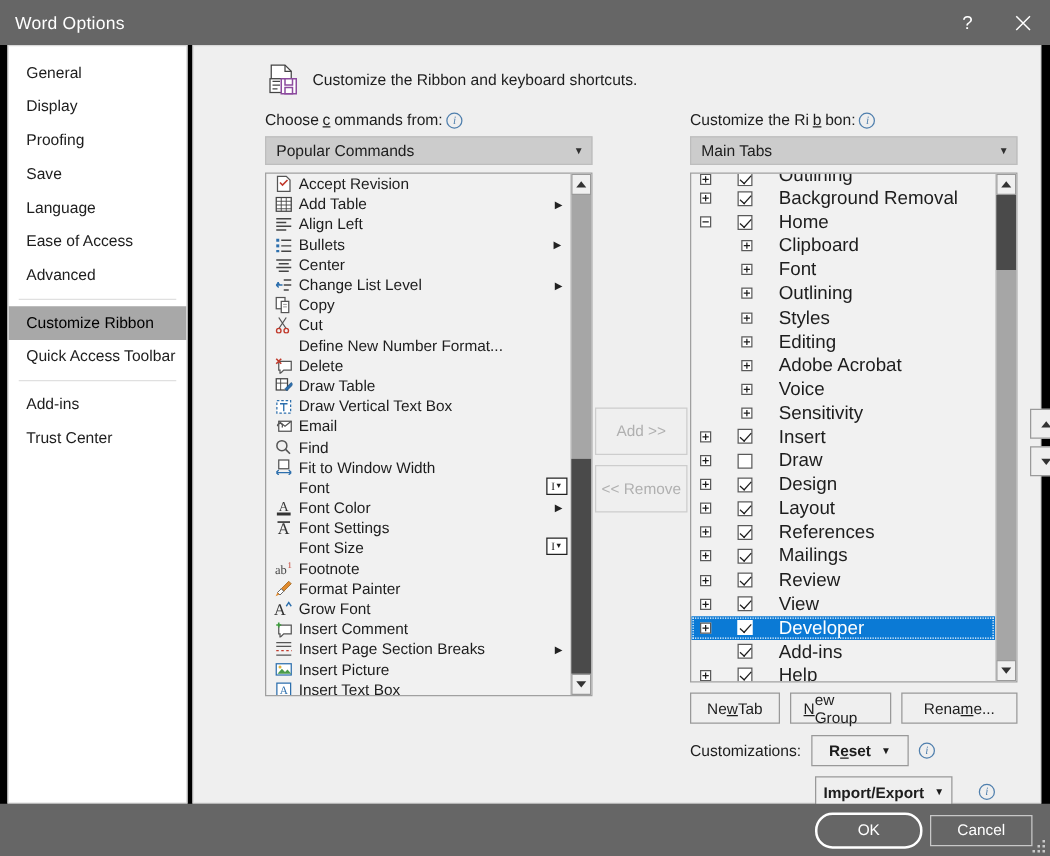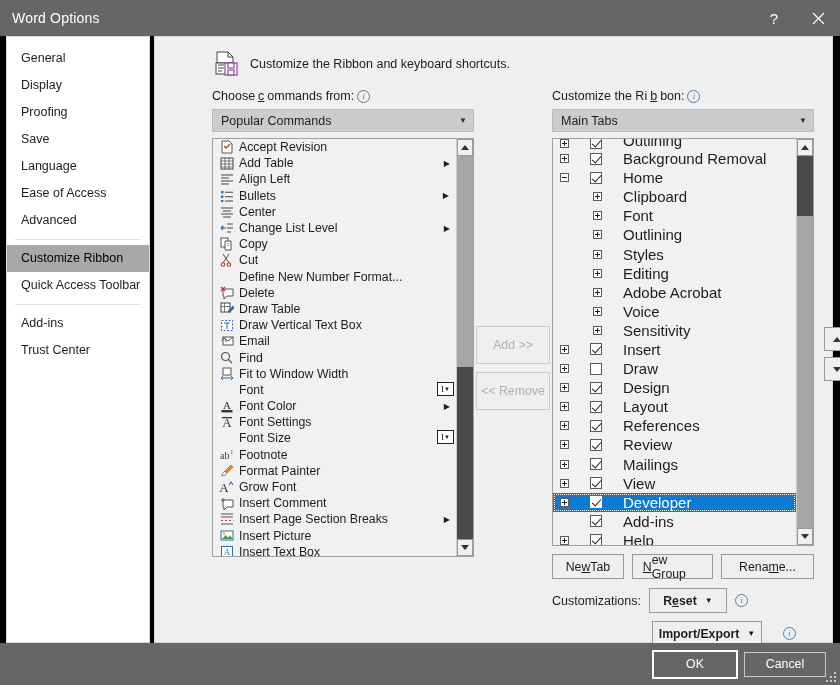--- a/index.html
+++ b/index.html
@@ -247,21 +247,21 @@
     display: flex; align-items: center; justify-content: flex-end;
     gap: 8px; padding-right: 14px;
     position: relative;
   }
   .fbtn {
     width: 82px; height: 25px;
     border: 1px solid #c8c8c8; background: #666666;
     color: #ffffff; font-size: 12.3px;
     display: flex; align-items: center; justify-content: center;
   }
-  .fbtn.default { outline: 2px solid #ffffff; outline-offset: 0px; border-color:#666; }
+  .fbtn.default { outline: 2px solid #ffffff; outline-offset: 0px; border-color:#666;border-radius:12px; }
   .grip { position: absolute; right: 4px; bottom: 3px; width: 12px; height: 12px; }
   .grip i { position: absolute; width: 2px; height: 2px; background: #c9c9c9; }
 </style>
 </head>
 <body>
 
 <div class="dialog">
 
   <div class="titlebar">
     <div class="title">Word Options</div>
@@ -724,28 +724,28 @@
                     <span class="boxg plus"></span>
                   </span>
                   <span class="cb checked"></span>
                   <span>References</span>
                 </div>
                 <div class="trow">
                   <span class="expander">
                     <span class="boxg plus"></span>
                   </span>
                   <span class="cb checked"></span>
+                  <span>Mailings</span>
+                </div>
+                <div class="trow">
+                  <span class="expander">
+                    <span class="boxg plus"></span>
+                  </span>
+                  <span class="cb checked"></span>
                   <span>Review</span>
-                </div>
-                <div class="trow">
-                  <span class="expander">
-                    <span class="boxg plus"></span>
-                  </span>
-                  <span class="cb checked"></span>
-                  <span>Mailings</span>
                 </div>
                 <div class="trow">
                   <span class="expander">
                     <span class="boxg plus"></span>
                   </span>
                   <span class="cb checked"></span>
                   <span>View</span>
                 </div>
                 <div class="trow selected focus">
                   <span class="expander">

